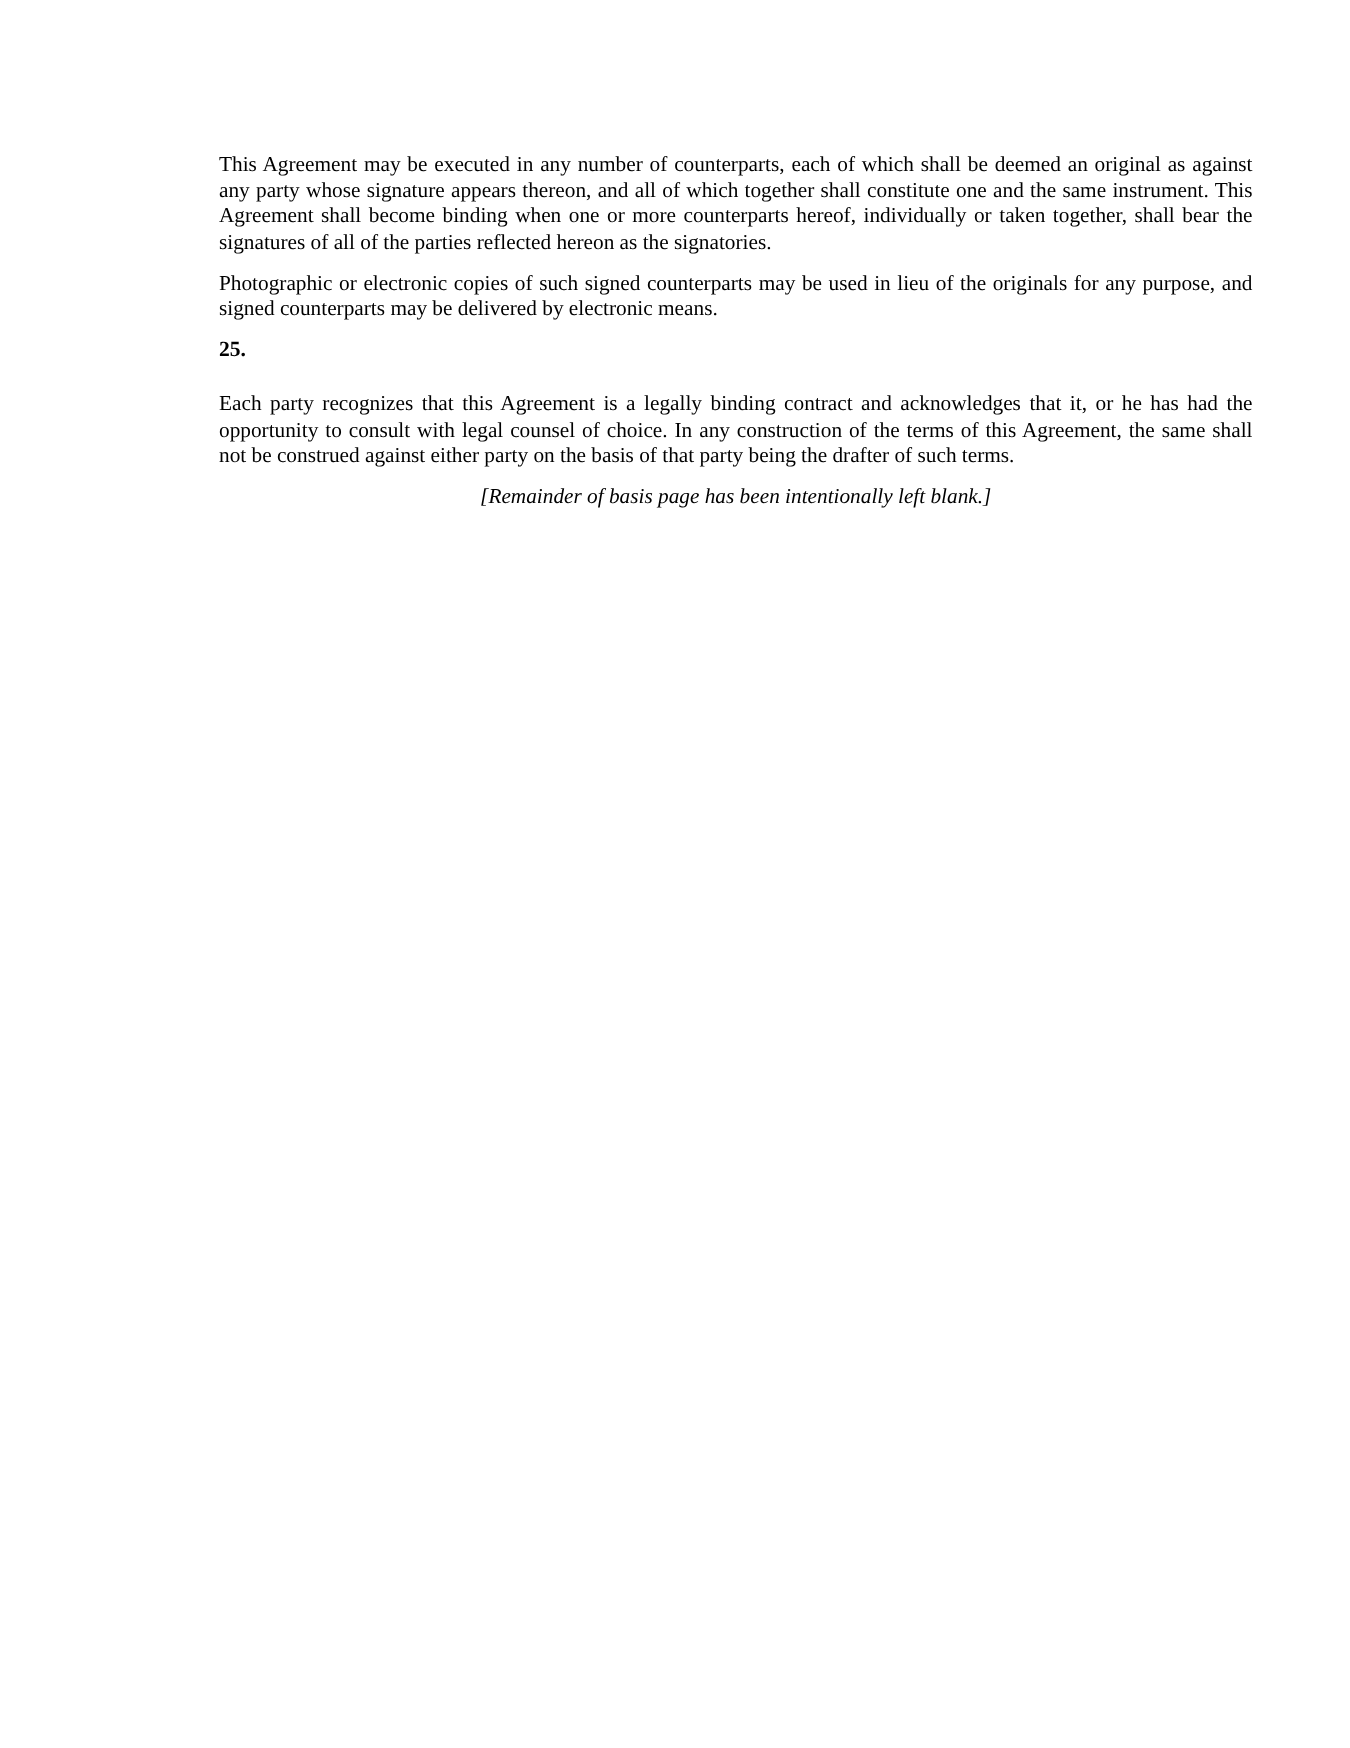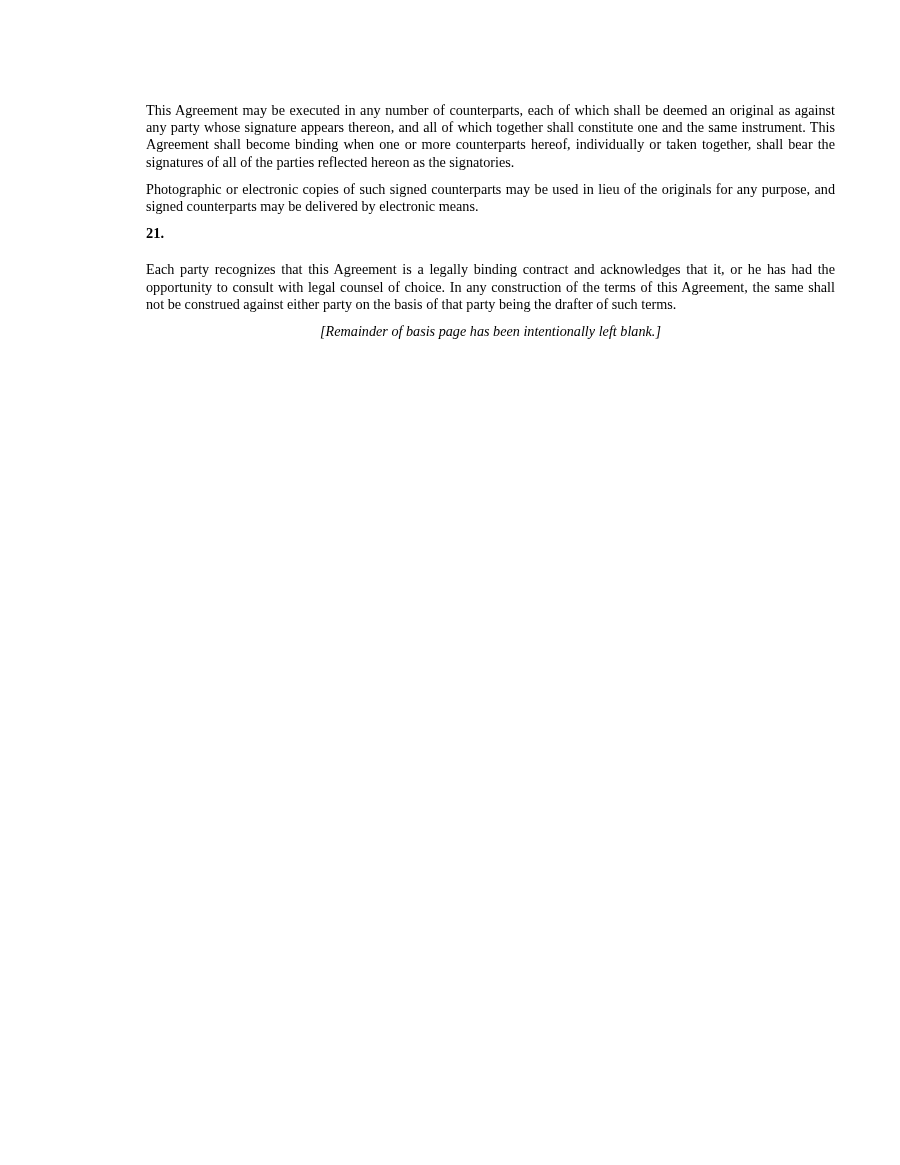--- a/index.html
+++ b/index.html
@@ -58,21 +58,21 @@
 <body>
 
 <div class="page">
   <div class="content">
 
     <p class="para">This Agreement may be executed in any number of counterparts, each of which shall be deemed an original as against any party whose signature appears thereon, and all of which together shall constitute one and the same instrument. This Agreement shall become binding when one or more counterparts hereof, individually or taken together, shall bear the signatures of all of the parties reflected hereon as the signatories.</p>
 
     <p class="para">Photographic or electronic copies of such signed counterparts may be used in lieu of the originals for any purpose, and signed counterparts may be delivered by electronic means.</p>
 
     <div class="section-heading">
-      <span class="num">21.</span>
+      <span class="num">25.</span>
     </div>
 
     <p class="para">Each party recognizes that this Agreement is a legally binding contract and acknowledges that it, or he has had the opportunity to consult with legal counsel of choice. In any construction of the terms of this Agreement, the same shall not be construed against either party on the basis of that party being the drafter of such terms.</p>
 
     <p class="placeholder-note">[Remainder of basis page has been intentionally left blank.]</p>
 
   </div>
 </div>
 
 </body></html>

